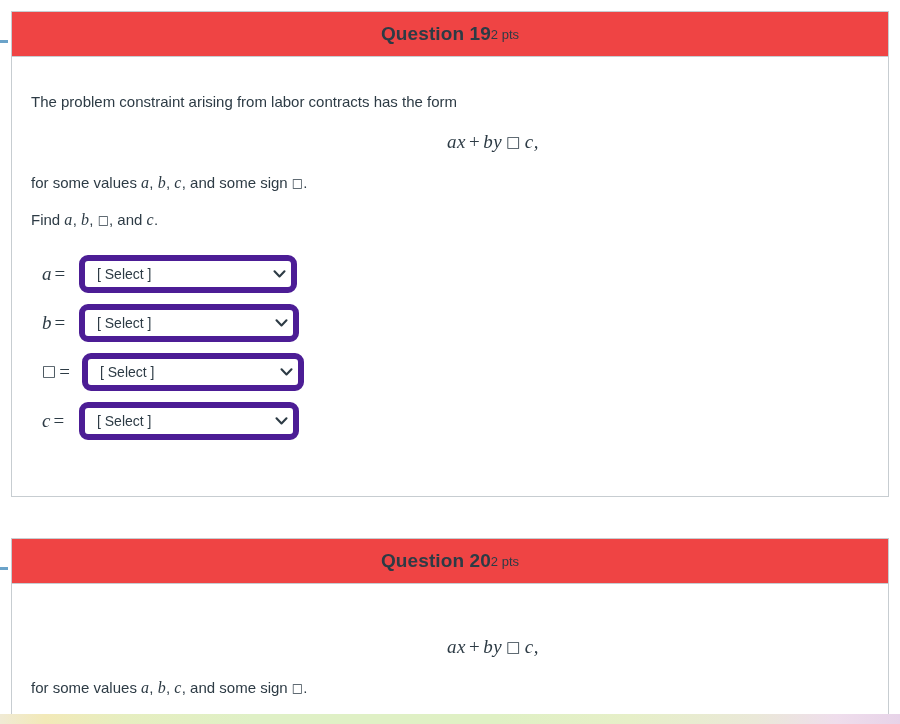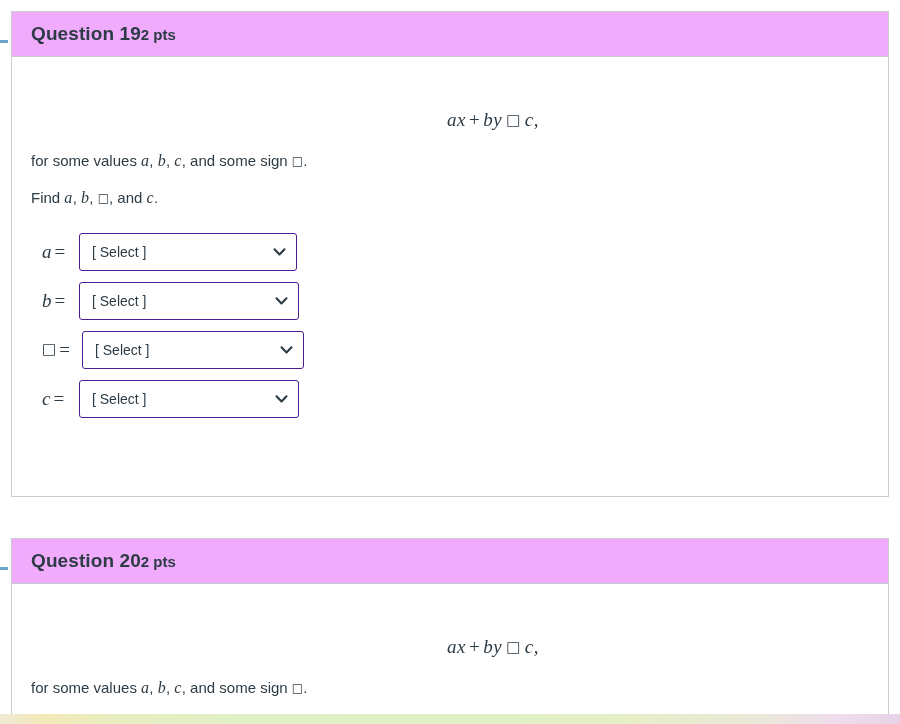--- a/index.html
+++ b/index.html
@@ -38,37 +38,37 @@
     position: absolute;
     left: 11px;
     width: 878px;
     border: 1px solid #c7cdd1;
     background: #ffffff;
     box-sizing: border-box;
   }
 
   .question-header {
     height: 45px;
-    background: #f0abfc;
+    background: #ef4444;
     border-bottom: 1px solid #c7cdd1;
     display: flex;
     align-items: center;
-    justify-content: flex-start;
+    justify-content: center;
     padding: 0 19px;
     box-sizing: border-box;
   }
   .question-title {
     font-size: 19px;
     font-weight: bold;
     color: #2d3b45;
     letter-spacing: 0.1px;
   }
   .question-points {
-    font-size: 15px;
-    font-weight: bold;
+    font-size: 13px;
+    font-weight: normal;
     color: #2d3b45;
   }
 
   .question-body {
     padding: 34px 19px 20px 19px;
     box-sizing: border-box;
   }
 
   .para {
     font-size: 15px;
@@ -153,22 +153,22 @@
   }
 
   .select-wrap {
     position: relative;
     display: inline-block;
   }
   select.styled-select {
     -webkit-appearance: none;
     -moz-appearance: none;
     appearance: none;
-    border: 1px solid #4c1d95;
-    border-radius: 3px;
+    border: 6px solid #4c1d95;
+    border-radius: 9px;
     background: #ffffff;
     color: #2d3b45;
     font-family: "Liberation Sans", sans-serif;
     font-size: 14px;
     height: 38px;
     padding: 0 30px 0 12px;
     box-sizing: border-box;
     outline: none;
     cursor: pointer;
   }
@@ -216,20 +216,21 @@
 
   <div class="question-box" style="top:11px; height:486px;">
 
     <div class="question-header">
       <span class="question-title">Question 19</span>
       <span class="question-points">2 pts</span>
     </div>
 
     <div class="question-body">
 
+      <p class="para">The problem constraint arising from labor contracts has the form</p>
 
       <div class="display-math">
         <span class="mv">ax</span><span class="op">+</span><span>by</span><span class="sq">□</span><span>c,</span>
       </div>
 
       <p class="para"><span>for some values </span><span class="mathvar">a</span><span>, </span><span class="mathvar">b</span><span>, </span><span class="mathvar">c</span><span>, and some sign </span><span class="mathbox">□</span><span>.</span></p>
 
       <p class="para"><span>Find </span><span class="mathvar">a</span><span>, </span><span class="mathvar">b</span><span>, </span><span class="mathbox">□</span><span>, and </span><span class="mathvar">c</span><span>.</span></p>
 
       <div class="answers">

